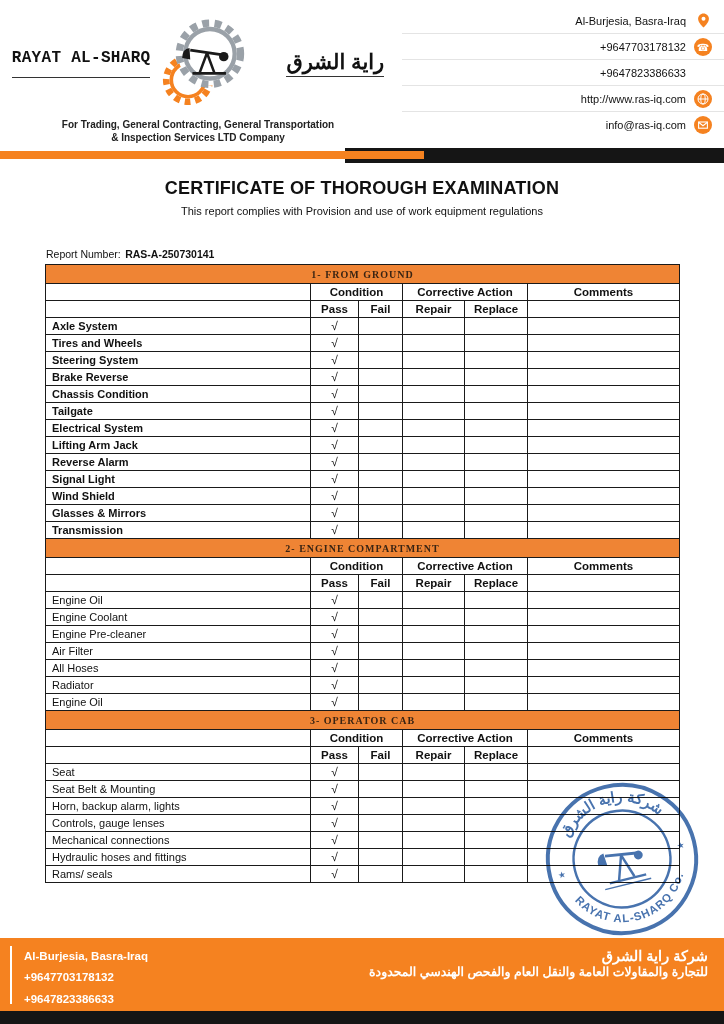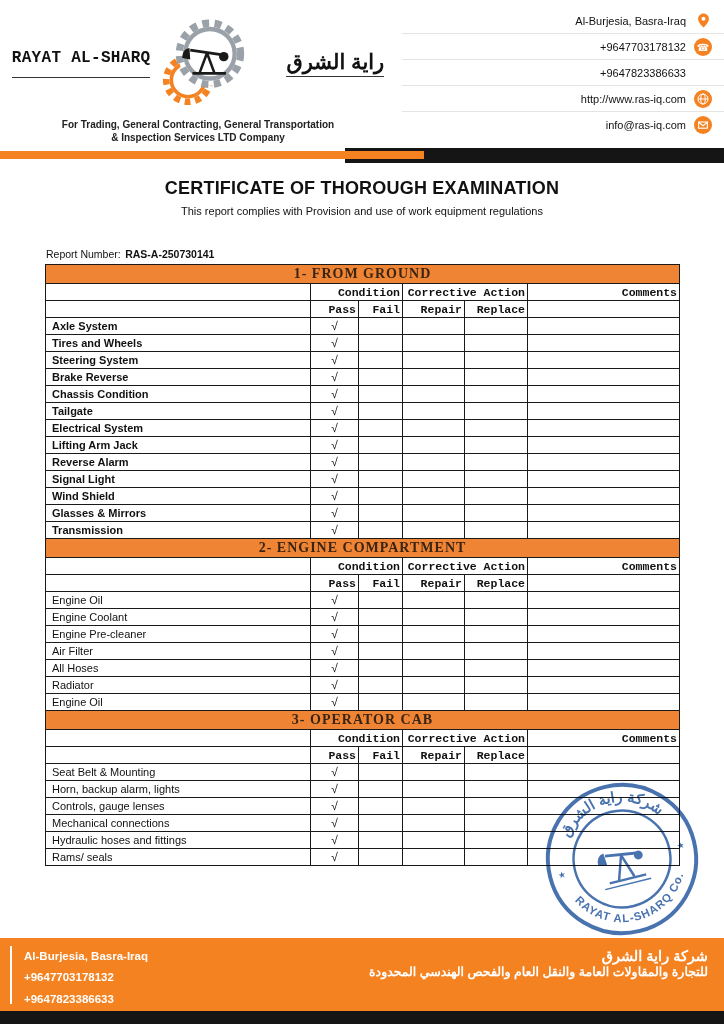--- a/index.html
+++ b/index.html
@@ -35,24 +35,24 @@
   .report-row { position:absolute; top:244px; left:46px; right:42px; display:flex; justify-content:space-between; align-items:baseline;flex-direction:column; }
   .report-label  { font-size:10.5px; }
   .report-number { font-size:10.5px; font-weight:bold; }
   .cert-page { font-size:9.5px; }
 
   
   table.insp { position:absolute; left:45px; top:264px; width:634px; border-collapse:collapse; table-layout:fixed; background:#fff; }
   .insp td { border:1px solid #1a1a1a; height:17px; font-size:11px; padding:0 6px; overflow:hidden; white-space:nowrap; }
   .insp tr.sec td {
     background:#ef8434; text-align:center; height:19px;
-    font-family:"Liberation Serif", serif; font-weight:bold; font-size:14px;
+    font-family:"Liberation Serif", serif; font-weight:bold; font-size:10px;
     letter-spacing:1px; color:#3a2413;
   }
-  .insp tr.ghead td { text-align:right; font-family:Liberation Mono, monospace; font-weight:bold; font-size:11.5px; padding:0 2px; }
+  .insp tr.ghead td { text-align:center; font-family:Liberation Sans, sans-serif; font-weight:bold; font-size:11.5px; padding:0 2px; }
   .insp tr.item td { text-align:center; }
   .insp tr.item td.mark { font-size:12px; }
   .insp tr.item td:first-child { text-align:left; }
   .insp tr.item.bold td:first-child { font-weight:bold; }
 
   
   .stamp { position:absolute; left:543px; top:780px; width:158px; height:158px; opacity:.88; mix-blend-mode:multiply; transform:rotate(-14deg); z-index:5; }
 
   
   .footer { position:absolute; left:0; right:0; top:938px; height:74px; background:#f58220; color:#fff; }
@@ -374,20 +374,28 @@
           <td colspan="2">Condition</td>
           <td colspan="2">Corrective Action</td>
           <td>Comments</td>
         </tr>
         <tr class="ghead">
           <td></td>
           <td>Pass</td>
           <td>Fail</td>
           <td>Repair</td>
           <td>Replace</td>
+          <td></td>
+        </tr>
+        <tr class="item">
+          <td>Seat</td>
+          <td class="mark">√</td>
+          <td class="mark"></td>
+          <td class="mark"></td>
+          <td class="mark"></td>
           <td></td>
         </tr>
         <tr class="item">
           <td>Seat Belt &amp; Mounting</td>
           <td class="mark">√</td>
           <td class="mark"></td>
           <td class="mark"></td>
           <td class="mark"></td>
           <td></td>
         </tr>

